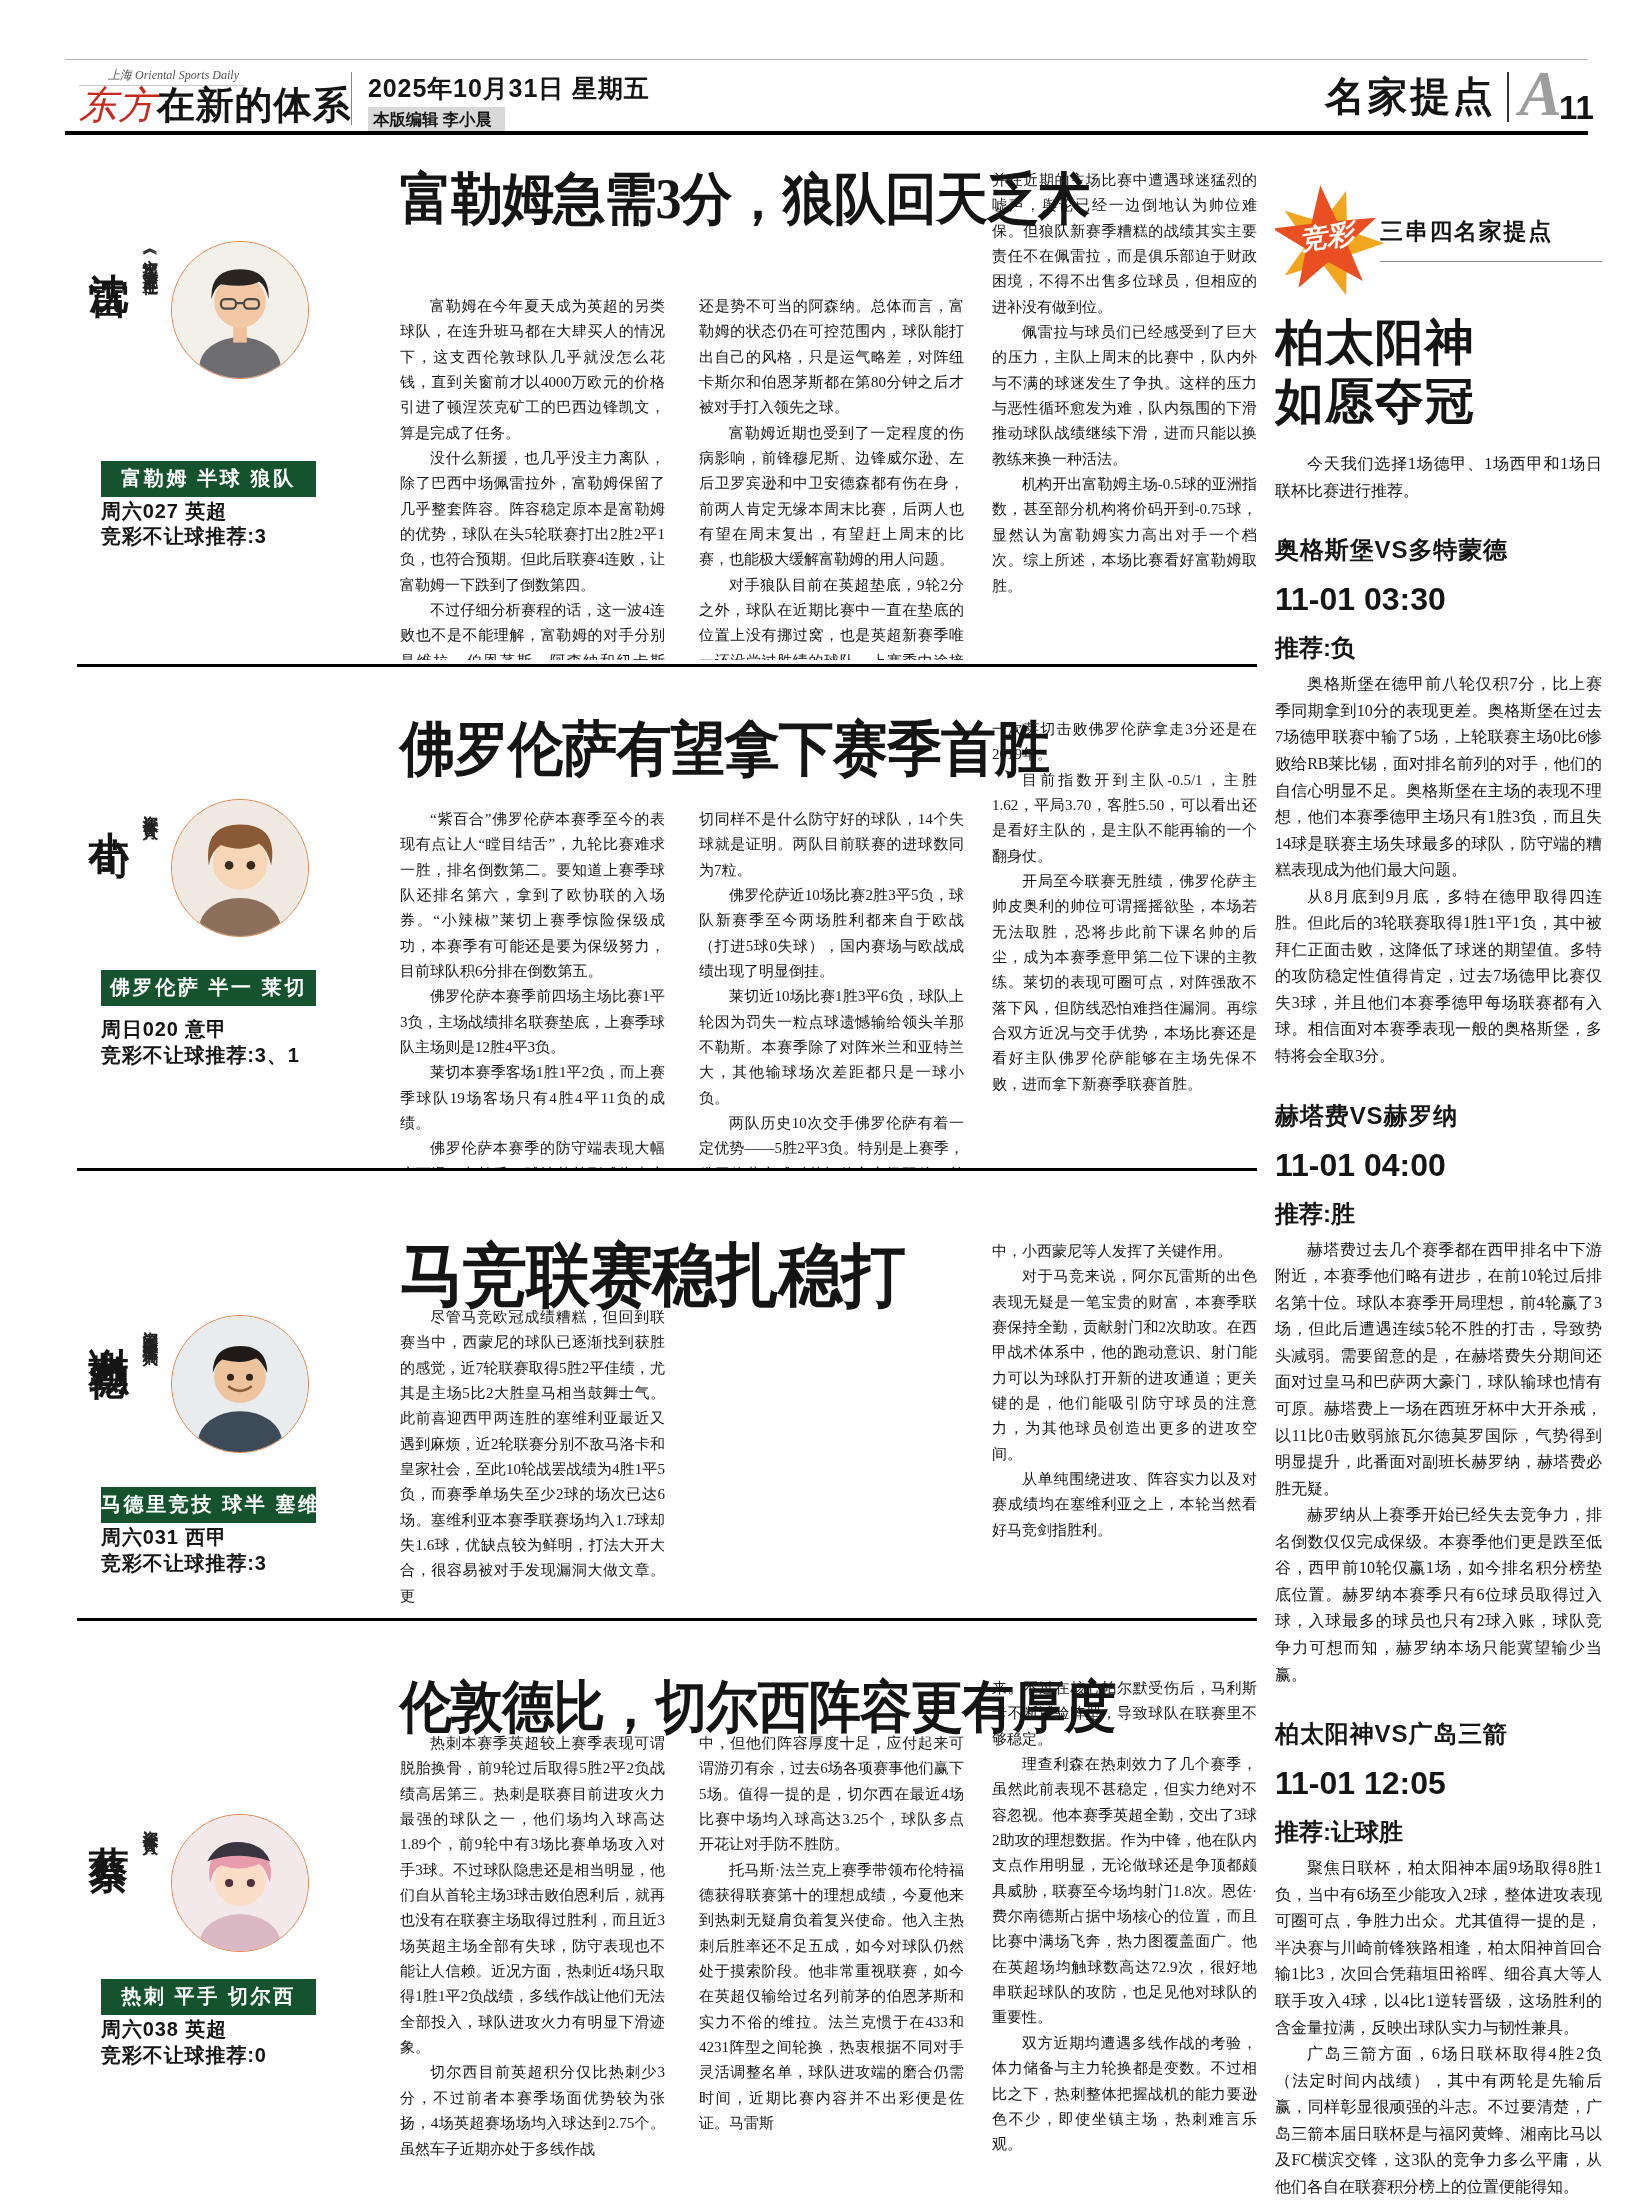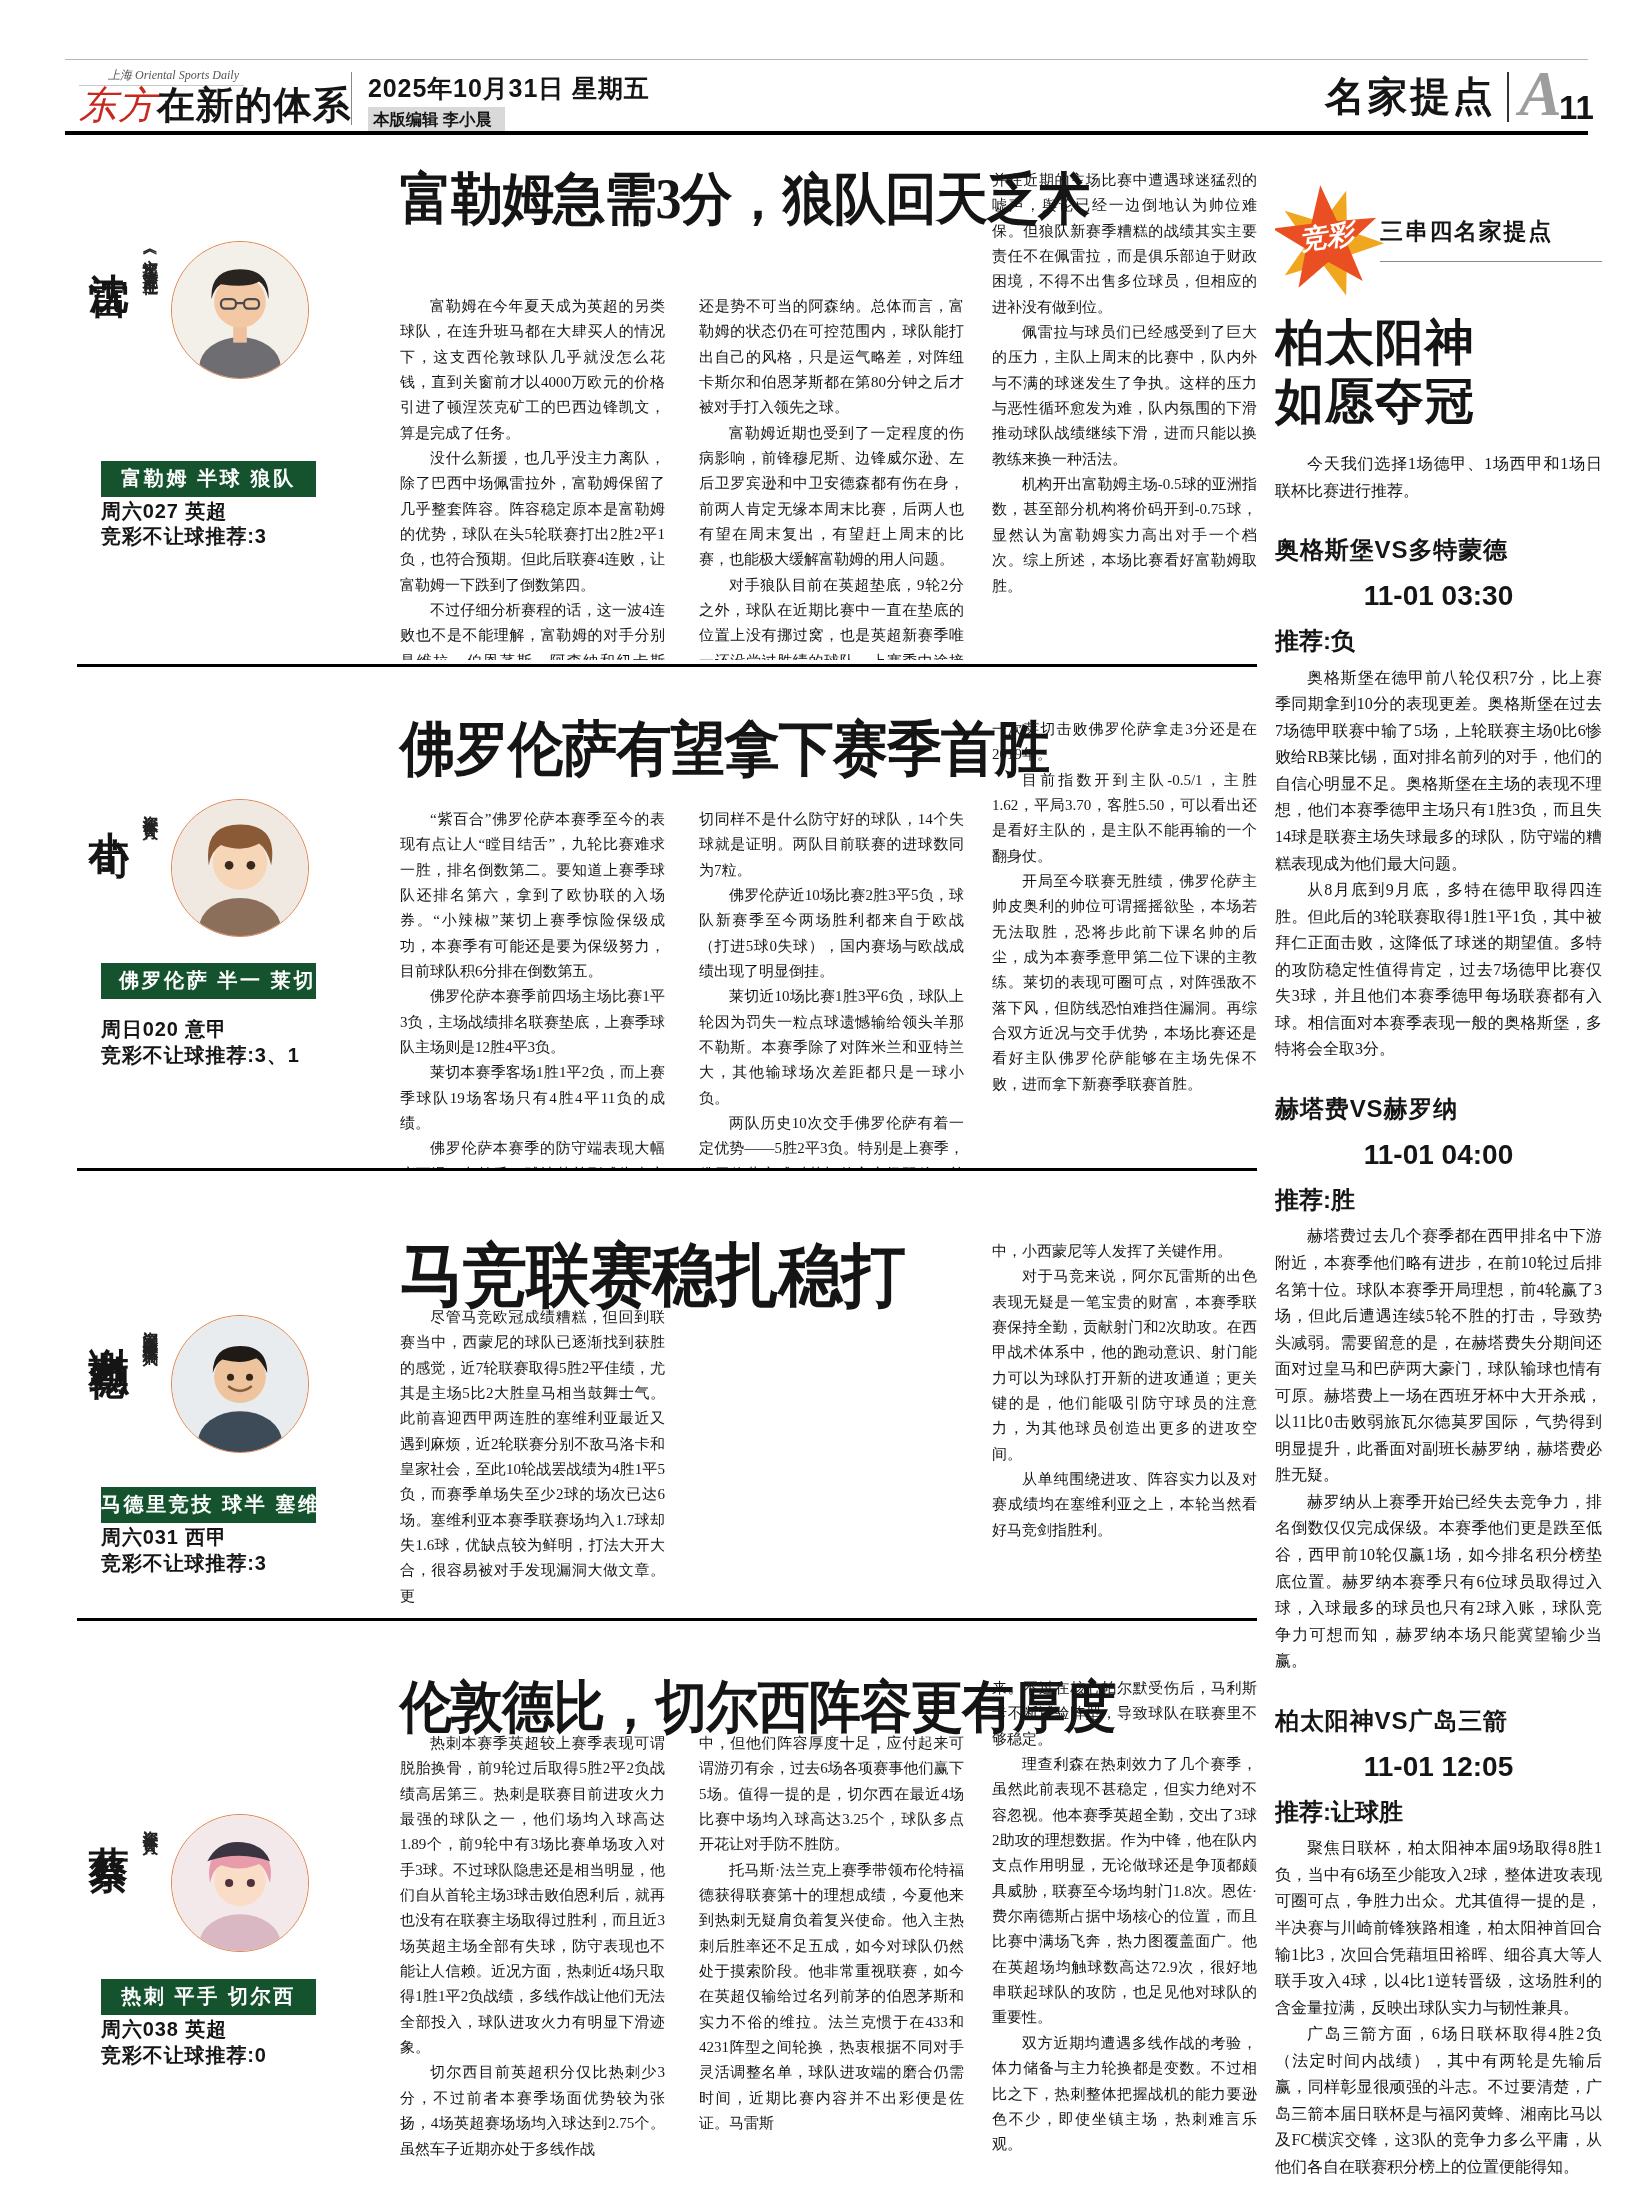--- a/index.html
+++ b/index.html
@@ -43,21 +43,21 @@
          letter-spacing:2.6px;padding-top:3.4px;color:#222;}
   .avatar{width:136px;height:136px;border-radius:50%;border:1.7px solid #e2854f;
           overflow:hidden;background:#f6f3ef;flex:0 0 auto;}
   .avatar svg{width:100%;height:100%;display:block;}
   .match-box{position:absolute;left:24px;width:215px;background:#14532d;color:#fff;text-align:center;
              font-family:"Liberation Sans",sans-serif;font-weight:bold;font-size:20px;
              padding:4.3px 0 5.2px;letter-spacing:2.6px;white-space:nowrap;}
   .match-meta1,.match-meta2{position:absolute;left:24px;font-family:"Liberation Sans",sans-serif;
              font-weight:bold;font-size:20px;letter-spacing:0.9px;white-space:nowrap;}
   #a1 .rail-top{top:73px;}  #a1 .match-box{top:293px;} #a1 .match-meta1{top:330px;} #a1 .match-meta2{top:355px;}
-  #a2 .rail-top{top:82px;}  #a2 .match-box{top:246px;text-align:right;} #a2 .match-meta1{top:299px;} #a2 .match-meta2{top:325px;}
+  #a2 .rail-top{top:82px;}  #a2 .match-box{top:253px;} #a2 .match-meta1{top:299px;} #a2 .match-meta2{top:325px;}
   #a3 .rail-top{top:76px;}  #a3 .match-box{top:248px;} #a3 .match-meta1{top:285px;} #a3 .match-meta2{top:311px;}
   #a4 .rail-top{top:138px;} #a4 .match-box{top:303px;} #a4 .match-meta1{top:340px;} #a4 .match-meta2{top:366px;}
 
   .art-main{position:absolute;left:323px;top:0;width:858px;height:100%;}
   .headline{margin:0;font-weight:900;letter-spacing:-0.9px;white-space:nowrap;line-height:1.1;
             transform:scaleY(1.08);transform-origin:left top;}
   #a1 .headline{font-size:52px;} #a2 .headline{font-size:55px;}
   #a3 .headline{font-size:64px;} #a4 .headline{font-size:52px;}
   .cols2{position:absolute;left:0;right:293px;bottom:0;display:flex;gap:34px;overflow:hidden;}
   #a1 .cols2{top:126px;} #a2 .cols2{top:90px;} #a3 .cols2{top:66px;} #a4 .cols2{top:55px;}
@@ -74,21 +74,21 @@
   .sb-star{position:absolute;left:-8.6px;top:-1.7px;width:120px;height:120px;}
   .sb-series{position:absolute;left:105px;top:31px;right:0;font-size:23px;font-weight:900;
              letter-spacing:1.7px;border-bottom:1.7px solid #8a8a8a;padding-bottom:10.3px;white-space:nowrap;}
   .sb-headline{font-size:49px;font-weight:900;line-height:1.2;letter-spacing:0.9px;margin-top:3.4px;}
   .sb-analyst{margin-top:26px;font-family:"Liberation Sans",sans-serif;font-weight:bold;font-size:20px;
               border-bottom:2.6px solid #c0392b;padding-bottom:12px;letter-spacing:1.7px;}
   .sb-intro{margin-top:19px;text-align:justify;}
   .sb-intro p{margin:0;text-indent:2em;}
   .sb-match{margin-top:26px;}
   .sb-teams{font-family:"Liberation Sans",sans-serif;font-weight:bold;font-size:24px;letter-spacing:0.9px;}
-  .sb-time{font-family:"Liberation Sans",sans-serif;font-weight:bold;font-size:28px;margin-top:3.4px;text-align:center;}
+  .sb-time{font-family:"Liberation Sans",sans-serif;font-weight:bold;font-size:32px;margin-top:3.4px;}
   .sb-pick{font-family:"Liberation Sans",sans-serif;font-weight:bold;font-size:24px;margin-top:1.7px;}
   .sb-paras{margin-top:3.4px;text-align:justify;}
   .sb-paras p{margin:0;text-indent:2em;}
 </style>
 </head>
 <body>
 
 <div class="page">
 
   <div class="toprule"></div>

